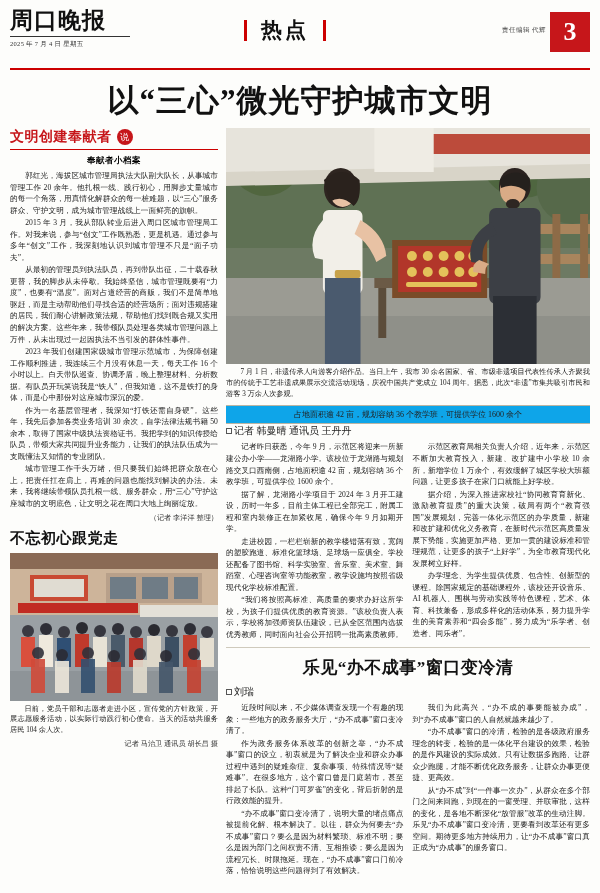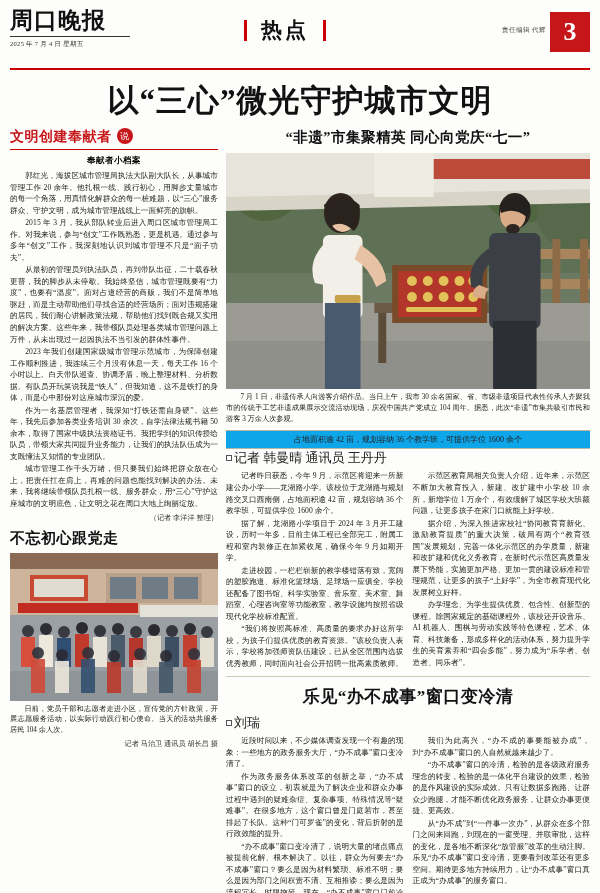--- a/index.html
+++ b/index.html
@@ -104,21 +104,21 @@
     display: flex;
     gap: 8px;
     height: 730px;
   }
   .col-left { width: 208px; flex: 0 0 208px; }
   .col-right { flex: 1 1 auto; }
 
   
   .red-banner {
     display: flex;
-    align-items: flex-start;
+    align-items: center;
     gap: 5px;
     border-bottom: 1px solid #c00;
     padding-bottom: 3px;
     margin-bottom: 5px;
   }
   .red-banner .bt {
     color: #c6161a;
     font-size: 14px;
     font-weight: bold;
     letter-spacing: 0.5px;
@@ -210,21 +210,21 @@
   }
   .rc-title3 {
     text-align: center;
     font-size: 17px;
     font-weight: bold;
     color: #111;
     letter-spacing: 0.5px;
     margin: 8px 0 6px 0;
   }
   .reporter-tag {
-    font-size: 13px;
+    font-size: 10px;
     color: #222;
     margin-bottom: 3px;
     display: flex;
     align-items: center;
     gap: 2px;
     font-family: Liberation Serif, serif;
   }
   .reporter-tag .sq {
     display: inline-block;
     width: 6px; height: 6px;
@@ -340,21 +340,20 @@
               <rect x="177" y="107" width="14" height="33" fill="#c64331"></rect>
           </g>
         </svg>
       </div>
       <div class="photo-cap">日前，党员干部和志愿者走进小区，宣传党的方针政策，开展志愿服务活动，以实际行动践行初心使命。当天的活动共服务居民 104 余人次。</div>
       <div class="byline">记者 马治卫 通讯员 胡长昌 摄</div>
     </div>
 
     <div class="col-right">
 
-      <div class="rc-title">“非遗”市集聚精英  同心向党庆“七一”</div>
 
       <div class="photo" style="height:236px;">
         <svg viewBox="0 0 368 236" preserveAspectRatio="none" style="width:100%;height:100%;display:block;">
           <rect x="0" y="0" width="368" height="236" fill="#6d7a63"></rect>
 
           <rect x="0" y="0" width="368" height="120" fill="#5f7154"></rect>
           <circle cx="40" cy="30" r="38" fill="#51663f"></circle>
           <circle cx="110" cy="18" r="34" fill="#5a7049"></circle>
           <circle cx="300" cy="26" r="44" fill="#4f6640"></circle>
           <circle cx="350" cy="60" r="36" fill="#56694a"></circle>

